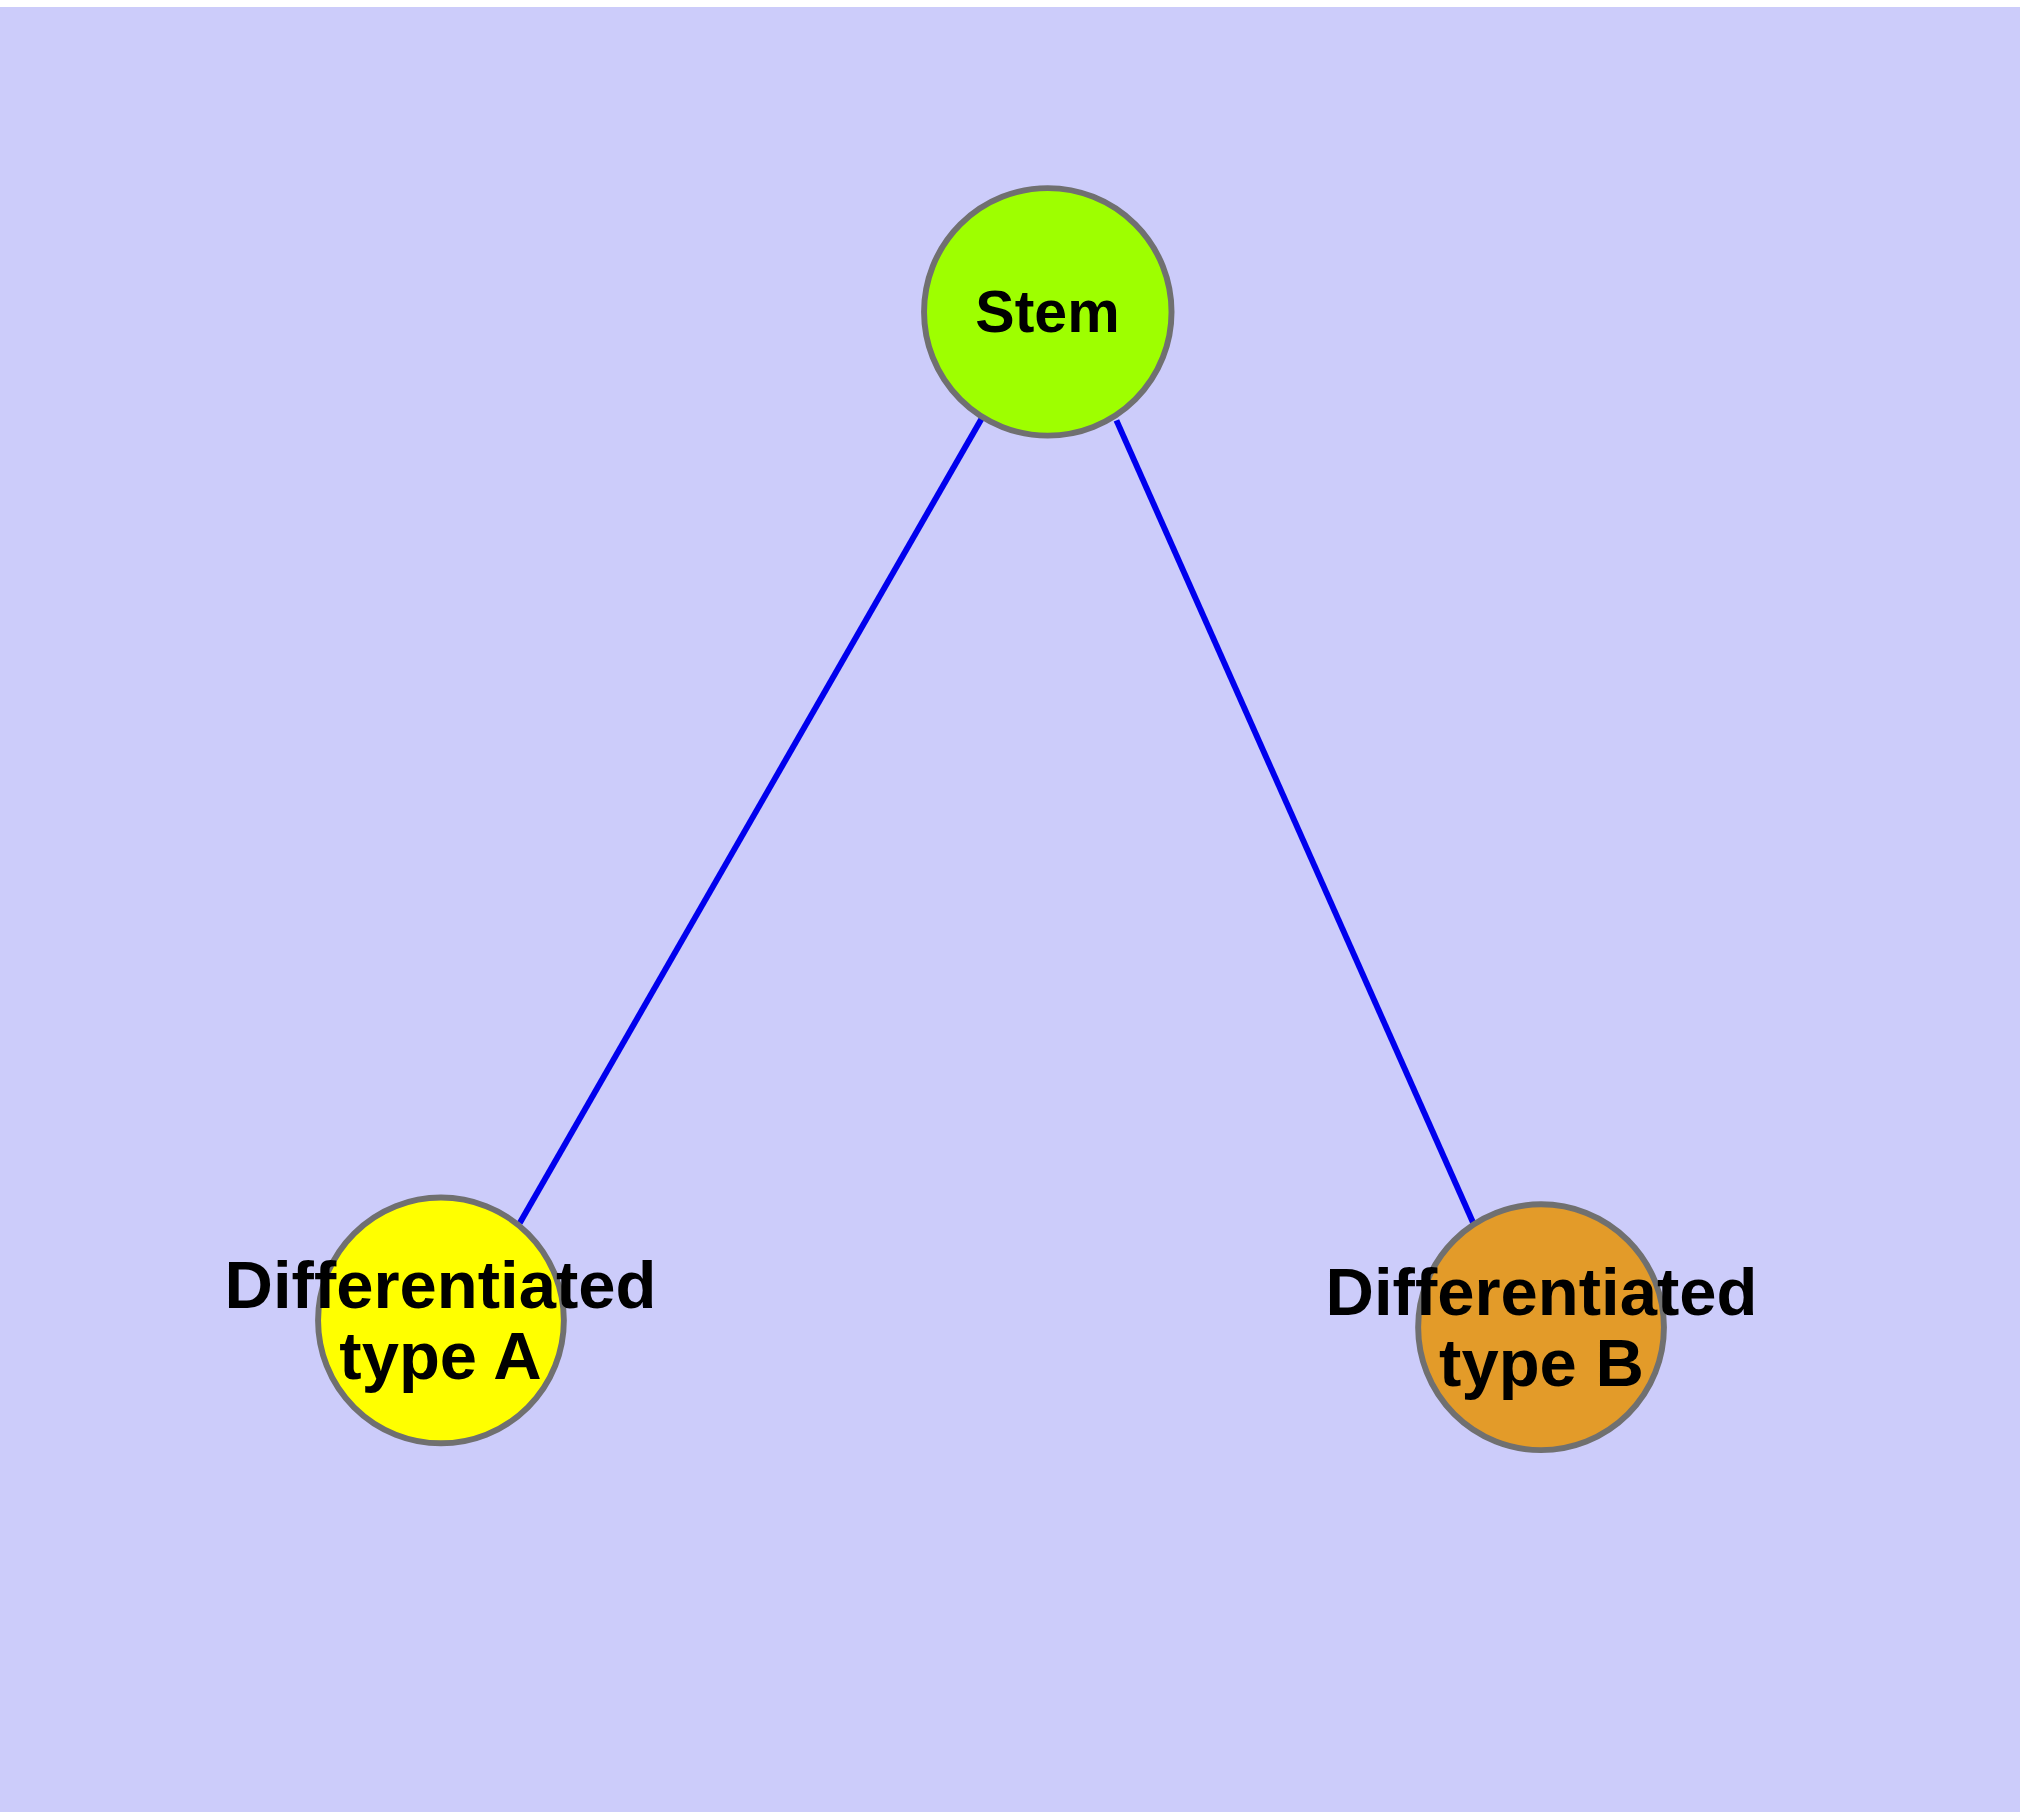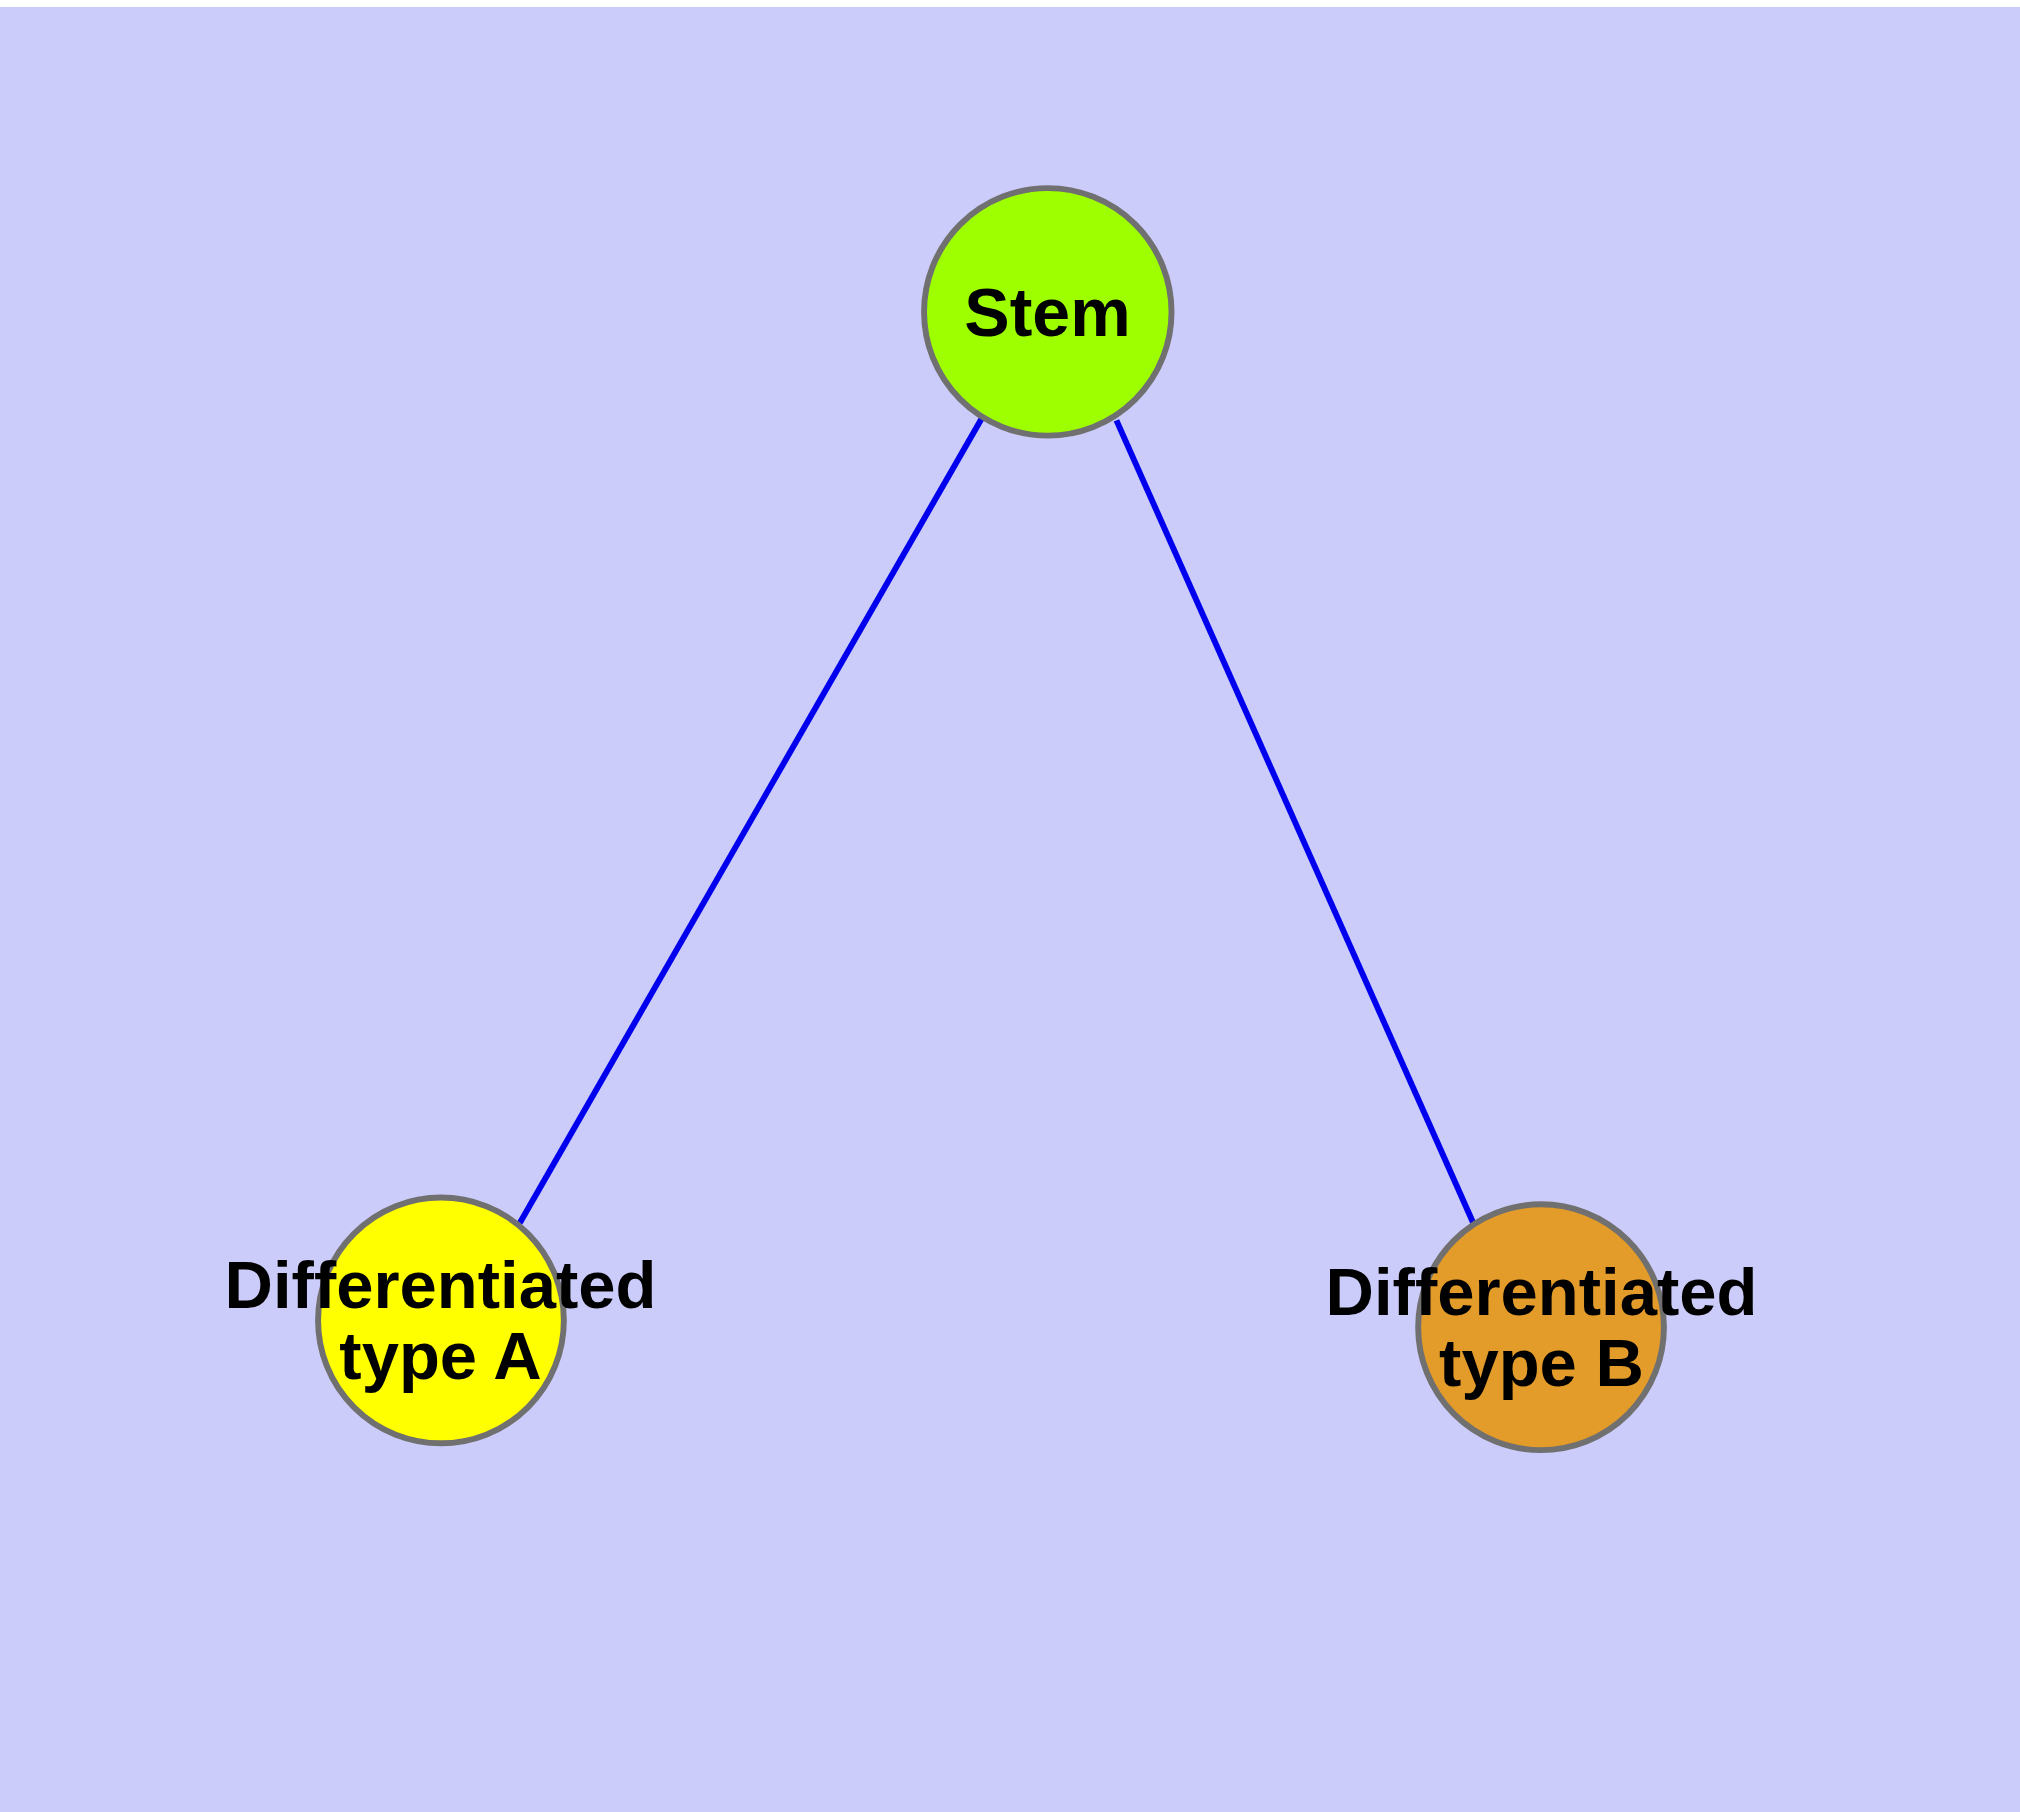--- a/index.html
+++ b/index.html
@@ -35,21 +35,21 @@
     position: absolute;
     text-align: center;
     color: #000000;
     font-weight: bold;
     line-height: 1.06;
     white-space: pre;
     pointer-events: none;
     -webkit-font-smoothing: antialiased;
   }
   .node-label.stem {
-    font-size: 68px;
+    font-size: 59px;
   }
   .node-label.leaf {
     font-size: 67px;
   }
   .hit {
     position: absolute;
     border-radius: 50%;
   }
 </style>
 </head>

